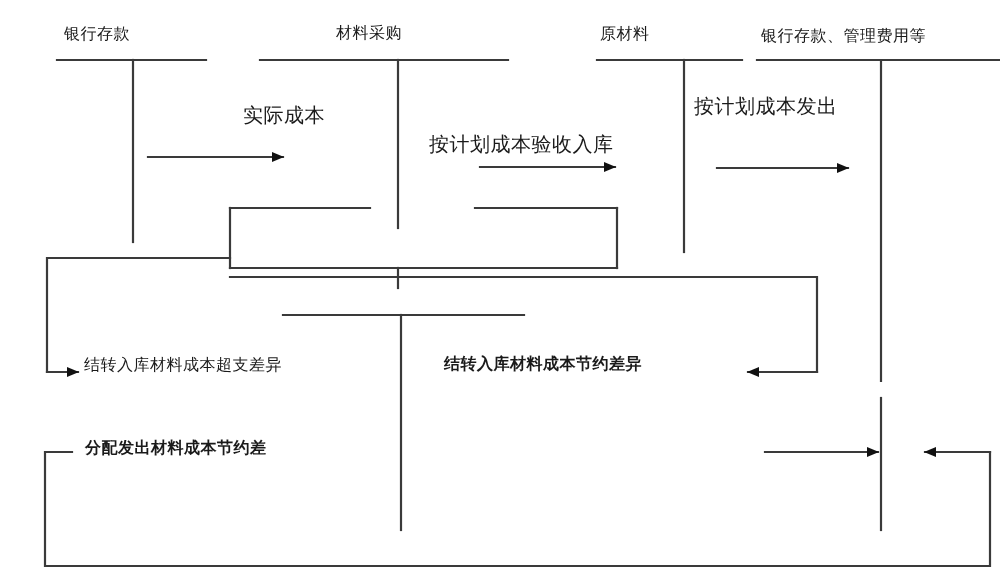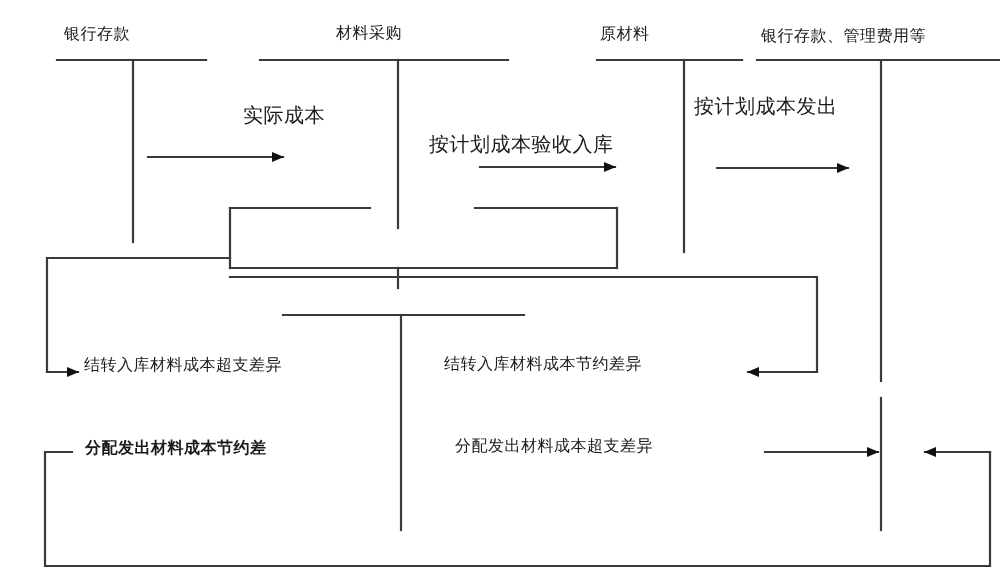--- a/index.html
+++ b/index.html
@@ -112,19 +112,18 @@
 
 
   <div class="lbl flow-label" style="left:243px; top:105px;text-align:center;">实际成本</div>
 
   <div class="lbl flow-label" style="left:429px; top:102px;margin-top:32px;">按计划成本验收入库</div>
 
   <div class="lbl flow-label" style="left:694px; top:96px;">按计划成本发出</div>
 
   <div class="lbl variance-label" style="left:84px;  top:357px;">结转入库材料成本超支差异</div>
 
-  <div class="lbl variance-label" style="left:444px; top:356px;">结转入库材料成本节约差异</div>
+  <div class="lbl variance-label" style="left:444px; top:356px;font-weight:bold;">结转入库材料成本节约差异</div>
 
   <div class="lbl variance-label" style="left:85px;  top:440px;font-weight:bold;">分配发出材料成本节约差</div>
 
-  <div class="lbl variance-label" style="left:455px; top:438px;">分配发出材料成本超支差异</div>
 
 </div>
 
 </body></html>

